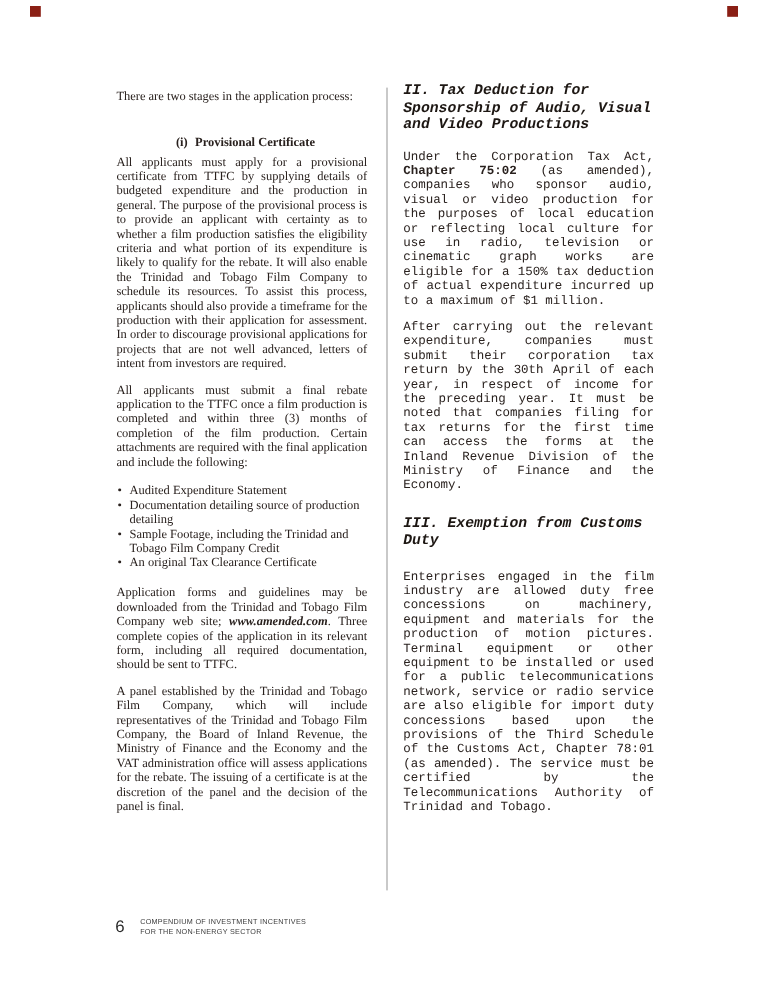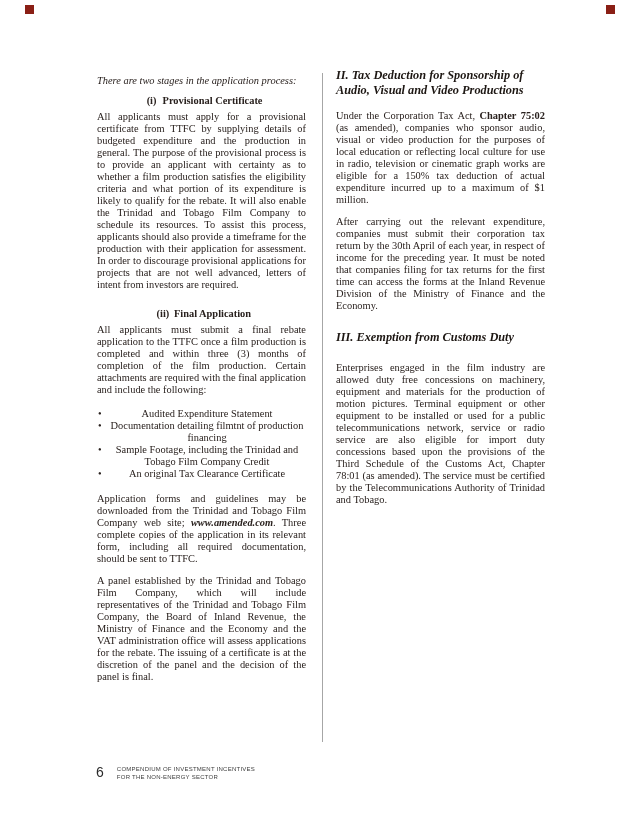--- a/index.html
+++ b/index.html
@@ -21,31 +21,31 @@
 
   .column {
     position: absolute;
     top: 68px;
     width: 209px;
     font-size: 10.4px;
     line-height: 12px;
     text-align: justify;
   }
   .col-left  { left: 97px; }
-  .col-right { left: 336px; }
+  .col-right { left: 336px; font-family: Liberation Mono, monospace; }
 
   .divider {
     position: absolute;
     left: 322px; top: 73px;
     width: 1px; height: 669px;
     background: #a6a6a6;
   }
 
   p { margin: 0 0 10px 0; }
-  .intro { margin-bottom: 8px; margin-top: 7px; font-style: italic; }
+  .intro { margin-bottom: 27px; margin-top: 7px; }
 
   .subhead {
     font-weight: bold;
     margin: 0 0 4px 0;
     text-align: center;
   }
   .subhead .num { display: inline-block; width: 22px; }
   .gap-before { margin-top: 17px; }
 
   .section-heading {
@@ -60,21 +60,21 @@
   .section-heading.h3 { margin-top: 18px; margin-bottom: 17px; }
 
   ul.attachments {
     list-style: none;
     margin: 12px 0 13px 0;
     padding: 0;
   }
   ul.attachments li {
     padding-left: 11px;
     position: relative;
-    text-align: center;
+    text-align: left;
   }
   ul.attachments li::before {
     content: "\2022";
     position: absolute;
     left: 1px; top: 0;
   }
   .bold-italic-link { font-weight: bold; font-style: italic; }
   .bold-inline { font-weight: bold; }
 
   .footer {
@@ -106,26 +106,25 @@
 <div class="corner-mark mark-right"></div>
 
 <div class="divider"></div>
 
 <div class="column col-left">
   <p class="intro">There are two stages in the application process:</p>
 
   <p class="subhead"><span class="num">(i)</span><span>Provisional Certificate</span></p>
   <p>All applicants must apply for a provisional certificate from TTFC by supplying details of budgeted expenditure and the production in general. The purpose of the provisional process is to provide an applicant with certainty as to whether a film production satisfies the eligibility criteria and what portion of its expenditure is likely to qualify for the rebate. It will also enable the Trinidad and Tobago Film Company to schedule its resources. To assist this process, applicants should also provide a timeframe for the production with their application for assessment. In order to discourage provisional applications for projects that are not well advanced, letters of intent from investors are required.</p>
 
-  <p class="subhead gap-before"><span class="num">(ii)</span><span>Final Application</span></p>
   <p>All applicants must submit a final rebate application to the TTFC once a film production is completed and within three (3) months of completion of the film production. Certain attachments are required with the final application and include the following:</p>
 
   <ul class="attachments">
     <li>Audited Expenditure Statement</li>
-    <li>Documentation detailing filmtnt of production financing</li>
+    <li>Documentation detailing source of production detailing</li>
     <li>Sample Footage, including the Trinidad and Tobago Film Company Credit</li>
     <li>An original Tax Clearance Certificate</li>
   </ul>
 
   <p><span>Application forms and guidelines may be downloaded from the Trinidad and Tobago Film Company web site; </span><span class="bold-italic-link">www.amended.com</span><span>. Three complete copies of the application in its relevant form, including all required documentation, should be sent to TTFC.</span></p>
 
   <p>A panel established by the Trinidad and Tobago Film Company, which will include representatives of the Trinidad and Tobago Film Company, the Board of Inland Revenue, the Ministry of Finance and the Economy and the VAT administration office will assess applications for the rebate. The issuing of a certificate is at the discretion of the panel and the decision of the panel is final.</p>
 </div>
 
 <div class="column col-right">

